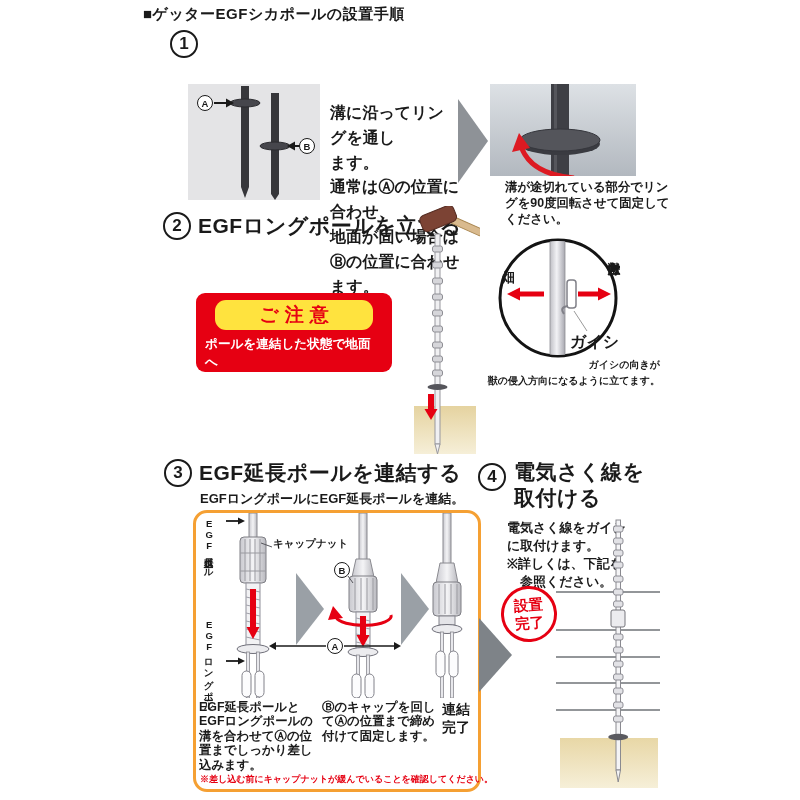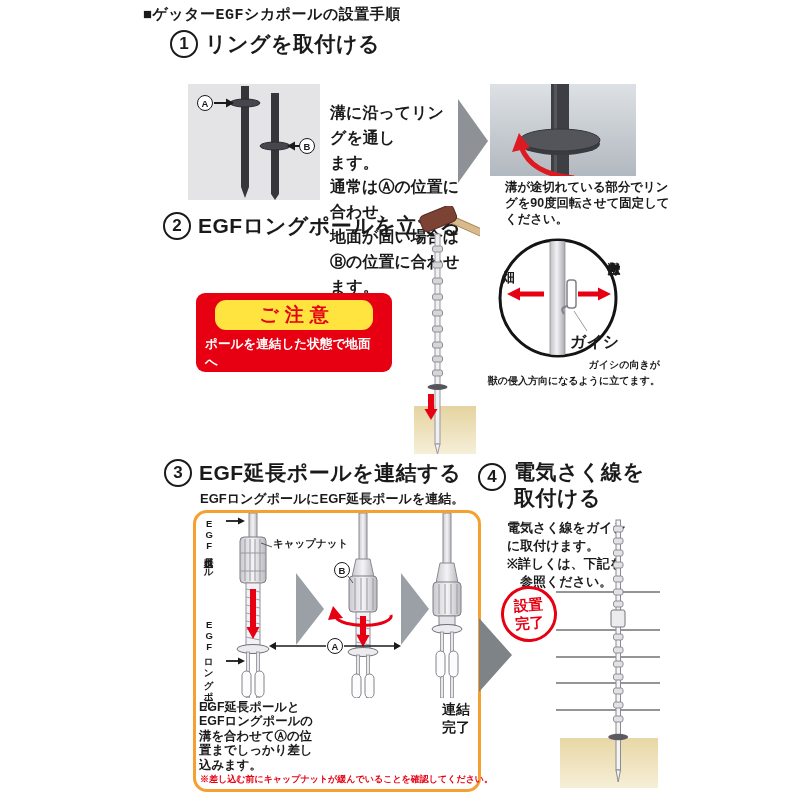--- a/index.html
+++ b/index.html
@@ -1,20 +1,20 @@
 <!DOCTYPE html>
 <html><head>
 <meta charset="utf-8">
 <style>
   html,body{margin:0;padding:0;background:#fff;}
   .canvas{position:relative;width:800px;height:800px;background:#fff;overflow:hidden;
           font-family:"Liberation Sans",sans-serif;font-weight:700;color:#1a1a1a;}
   .abs{position:absolute;}
   .pre{white-space:pre-line;}
-  .title{font-size:15px;letter-spacing:.5px;font-family:Liberation Mono, monospace;}
+  .title{font-size:15px;letter-spacing:.5px;}
   .step-head{display:flex;align-items:center;gap:7px;}
   .circle-num{width:28px;height:28px;border:2.5px solid #1a1a1a;border-radius:50%;box-sizing:border-box;
               display:flex;align-items:center;justify-content:center;font-size:17px;background:#fff;flex:0 0 auto;}
   .h1{font-size:21px;letter-spacing:.5px;line-height:1.25;}
   .sub{font-size:13px;line-height:1.45;}
   .b105{font-size:16px;line-height:1.55;}
   .b12{font-size:12.4px;line-height:1.3;}
   .b13{font-size:13px;line-height:1.38;}
   .cap10{font-size:10px;line-height:1.55;text-align:right;}
   .tri1{width:0;height:0;border-top:42px solid transparent;border-bottom:42px solid transparent;border-left:30px solid #8e9297;}
@@ -37,21 +37,20 @@
 </style>
 </head>
 <body>
 
 <div class="canvas">
 
   <div class="abs title" style="left:143px;top:5px">■ゲッターEGFシカポールの設置手順</div>
 
   <div class="abs step-head" style="left:170px;top:30px">
     <span class="circle-num">1</span>
-    <span class="h1">リングを取付ける</span>
   </div>
 
   <svg class="abs" style="left:188px;top:84px" width="132" height="116">
     <rect width="132" height="116" fill="#e4e4e6"></rect>
     <rect x="53" y="2" width="8" height="101" fill="#36363a"></rect>
     <polygon points="53,103 61,103 57,114" fill="#36363a"></polygon>
     <ellipse cx="57" cy="19" rx="15" ry="4" fill="#46464c" stroke="#2b2b2f" stroke-width="1"></ellipse>
     <rect x="83" y="9" width="8" height="101" fill="#36363a"></rect>
     <polygon points="83,110 91,110 87,116" fill="#36363a"></polygon>
     <ellipse cx="87" cy="62" rx="15" ry="4" fill="#46464c" stroke="#2b2b2f" stroke-width="1"></ellipse>
@@ -273,20 +272,23 @@
     <span class="abs" style="left:77px;top:24px;font-size:10.5px">キャップナット</span>
     <span class="abs vert vlab" style="left:8px;top:106px">EGFロングポール</span>
     <span class="letter-circle abs" style="left:131px;top:125px">A</span>
     <span class="letter-circle abs" style="left:138px;top:49px">B</span>
 
     <div class="abs cap125 pre" style="left:3px;top:187px;width:118px">EGF延長ポールと
 EGFロングポールの
 溝を合わせてⒶの位
 置までしっかり差し
 込みます。</div>
+    <div class="abs cap125 pre" style="left:126px;top:187px;width:114px">Ⓑのキャップを回し
+てⒶの位置まで締め
+付けて固定します。</div>
     <div class="abs done pre" style="left:246px;top:187px">連結
 完了</div>
     <div class="abs note" style="left:4px;top:260px">※差し込む前にキャップナットが緩んでいることを確認してください。</div>
   </div>
 
   <div class="abs" style="left:478px;top:461px">
     <span class="circle-num abs" style="left:0;top:2px">4</span>
     <span class="h1 abs pre" style="left:36px;top:-2px;width:160px">電気さく線を
 取付ける</span>
   </div>

